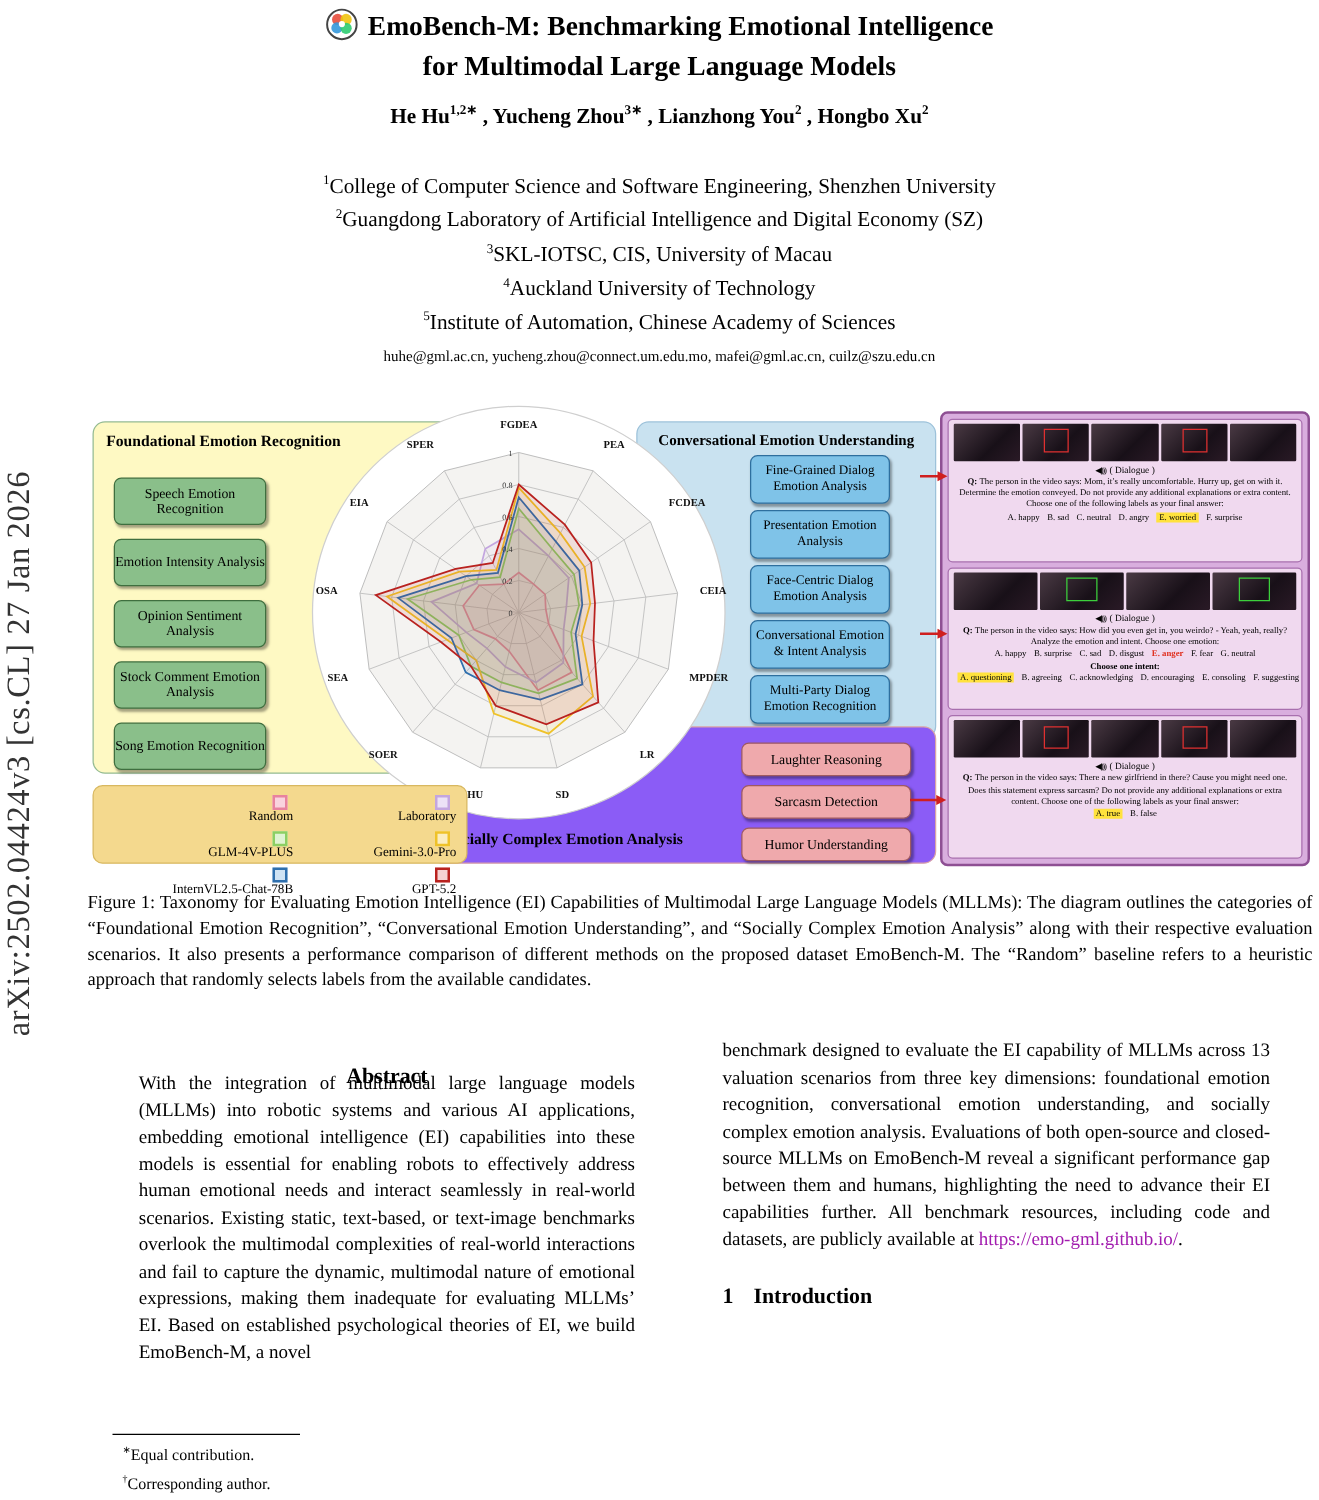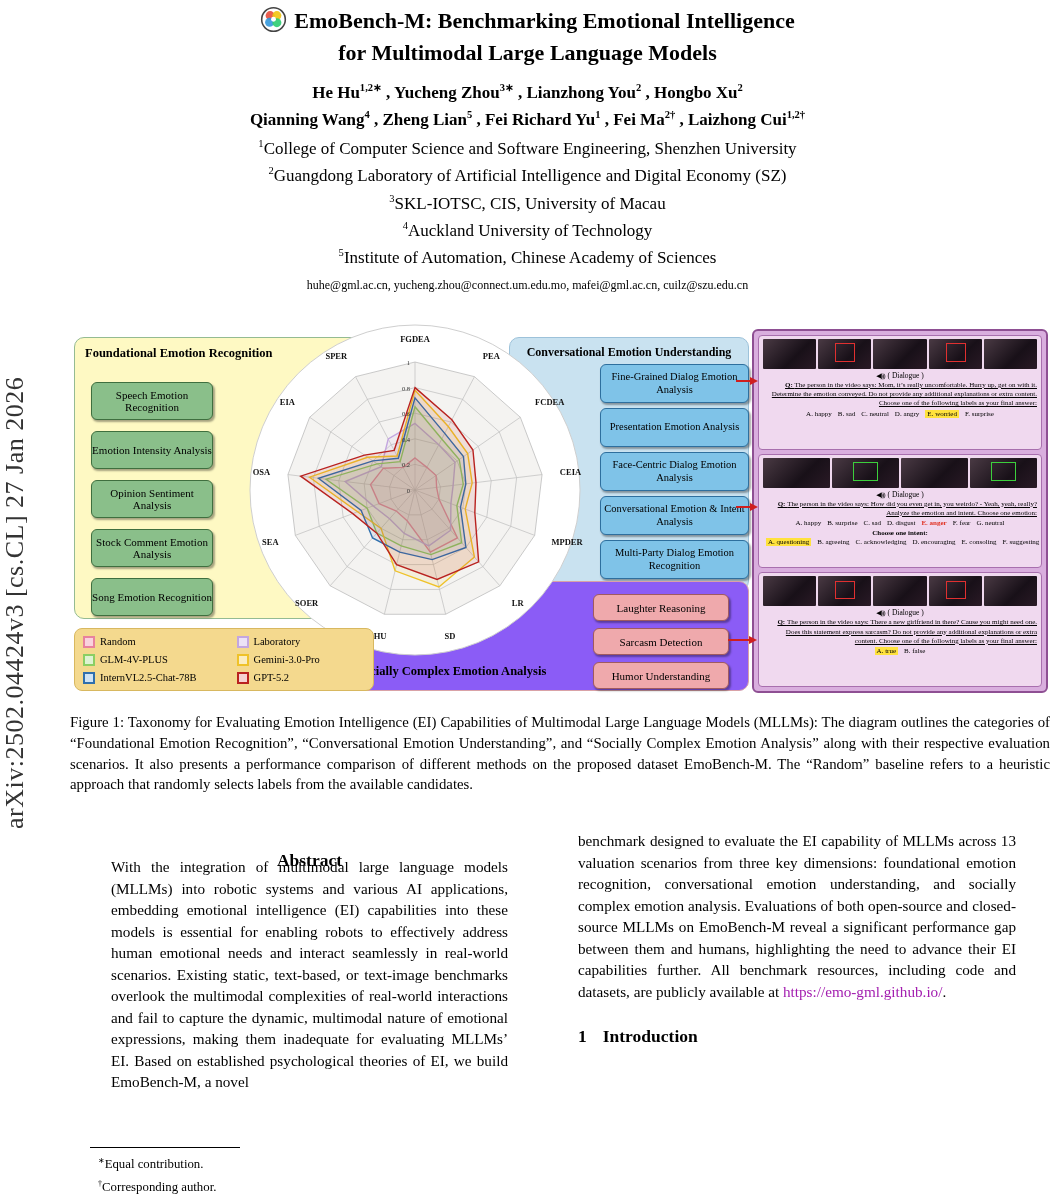--- a/index.html
+++ b/index.html
@@ -30,48 +30,48 @@
          border:1px solid #94bb92;border-radius:10px;}
   .green .panel-title{position:absolute;left:10px;top:8px;}
   #green-buttons{position:absolute;left:16px;top:44px;width:122px;
                  display:flex;flex-direction:column;gap:11px;}
   .fig-btn{display:flex;align-items:center;justify-content:center;text-align:center;
            border-radius:6px;box-shadow:1.5px 2px 2px rgba(0,0,0,.35);}
   .green-btn{height:36px;background:#8abf8a;border:1px solid #3f6f3f;font-size:11px;}
   .blue{left:437px;top:12px;width:240px;height:254px;background:#c9e2f0;
         border:1px solid #9dc2da;border-radius:10px;}
   .blue .panel-title{position:absolute;left:0;top:7px;width:100%;text-align:center;font-size:12px;}
-  #blue-buttons{position:absolute;left:90px;top:26px;width:149px;
+  #blue-buttons{position:absolute;left:90px;top:26px;width:112px;
                 display:flex;flex-direction:column;gap:5px;}
   .blue-btn{height:37px;background:#7fc3e8;border:1px solid #2e6f9e;font-size:10.5px;line-height:1.15;}
   .pink{left:272px;top:256px;width:405px;height:110px;background:#8b5cf6;
         border:1px solid #d9a2a7;border-radius:10px;}
   .pink .panel-title{position:absolute;left:12px;bottom:11px;}
   #social-buttons{position:absolute;left:248px;top:12px;width:136px;
                   display:flex;flex-direction:column;gap:7px;}
   .social-btn{height:25px;background:#efa9ac;border:1px solid #a05a60;font-size:11px;}
 
   .legend{position:absolute;left:2px;top:303px;width:300px;height:63px;background:#f4d98e;
           border:1px solid #d8b860;border-radius:8px;box-sizing:border-box;padding:7px 8px;}
   #legend-items{display:grid;grid-template-columns:1.18fr 1fr;row-gap:6px;column-gap:2px;}
-  .legend-item{display:flex;align-items:flex-start;font-size:10.5px;white-space:nowrap;}
+  .legend-item{display:flex;align-items:flex-end;font-size:10.5px;white-space:nowrap;flex-direction:column;}
   .swatch{width:8px;height:8px;border:2px solid;background:#fff;margin-right:5px;flex:none;}
 
   #radar-svg{position:absolute;left:175px;top:-6px;}
 
   .purple{left:680px;top:4px;width:296px;height:364px;background:#d9aede;border:2px solid #8e4f93;
           border-radius:6px;padding:4px;display:flex;flex-direction:column;gap:4px;}
   .qa-card{flex:1;background:#f0d9ef;border:1px solid #a86fae;border-radius:4px;
            padding:3px 4px;overflow:hidden;display:flex;flex-direction:column;}
   .frames{display:flex;gap:2px;height:30px;flex:none;}
   .frame{flex:1;background:linear-gradient(135deg,#4a3a44,#181018 60%,#2a1a26);position:relative;border-radius:1px;}
   .ann{position:absolute;left:32%;top:14%;width:34%;height:56%;border:1px solid;}
   .dialogue-line{font-size:7.5px;text-align:center;margin:2px 0 1px;flex:none;}
   .audio-icon{font-size:7px;letter-spacing:-1px;margin-right:3px;}
-  .qtext{font-size:7px;line-height:1.32;text-align:right;text-decoration:underline;}
+  .qtext{font-size:7px;line-height:1.32;text-align:center;}
   .opt-label{font-size:7px;text-align:center;font-weight:bold;}
   .opts{font-size:7px;text-align:center;line-height:1.5;}
   .opt{margin:0 3px;white-space:nowrap;}
   .hl-yellow{background:#ffe23d;padding:0 2px;}
   .hl-red{color:#e03020;font-weight:bold;}
 
   .arrow{position:absolute;height:0;border-top:2.2px solid #cf1f1f;}
   .arrow::after{content:'';position:absolute;right:-7px;top:-5px;width:0;height:0;
     border-left:8px solid #cf1f1f;border-top:4px solid transparent;border-bottom:4px solid transparent;}
   #arrow-1{left:664px;top:55px;width:15px;}
@@ -110,21 +110,20 @@
       <circle cx="8.5" cy="14.5" r="4" fill="#3498db" opacity="0.9"></circle>
       <circle cx="15" cy="14.8" r="4" fill="#2ecc71" opacity="0.9"></circle>
       <circle cx="12" cy="11.8" r="2.2" fill="#fff"></circle>
     </svg>
   </span><span>EmoBench-M: Benchmarking Emotional Intelligence</span><br>
   <span>for Multimodal Large Language Models</span>
 </div>
 
 <div class="authors" id="authors">
     <div><span class="author">He Hu<sup>1,2∗</sup></span><span class="asep"> ,  </span><span class="author">Yucheng Zhou<sup>3∗</sup></span><span class="asep"> ,  </span><span class="author">Lianzhong You<sup>2</sup></span><span class="asep"> ,  </span><span class="author">Hongbo Xu<sup>2</sup></span></div>
-    <div><span class="author">Qianning Wang<sup>4</sup></span><span class="asep"> ,  </span><span class="author">Zheng Lian<sup>5</sup></span><span class="asep"> ,  </span><span class="author">Fei Richard Yu<sup>1</sup></span><span class="asep"> ,  </span><span class="author">Fei Ma<sup>2†</sup></span><span class="asep"> ,  </span><span class="author">Laizhong Cui<sup>1,2†</sup></span></div>
   </div>
 
 <div class="affils">
   <div id="affils">
       <div class="affil"><sup>1</sup>College of Computer Science and Software Engineering, Shenzhen University</div>
       <div class="affil"><sup>2</sup>Guangdong Laboratory of Artificial Intelligence and Digital Economy (SZ)</div>
       <div class="affil"><sup>3</sup>SKL-IOTSC, CIS, University of Macau</div>
       <div class="affil"><sup>4</sup>Auckland University of Technology</div>
       <div class="affil"><sup>5</sup>Institute of Automation, Chinese Academy of Sciences</div>
     </div>

